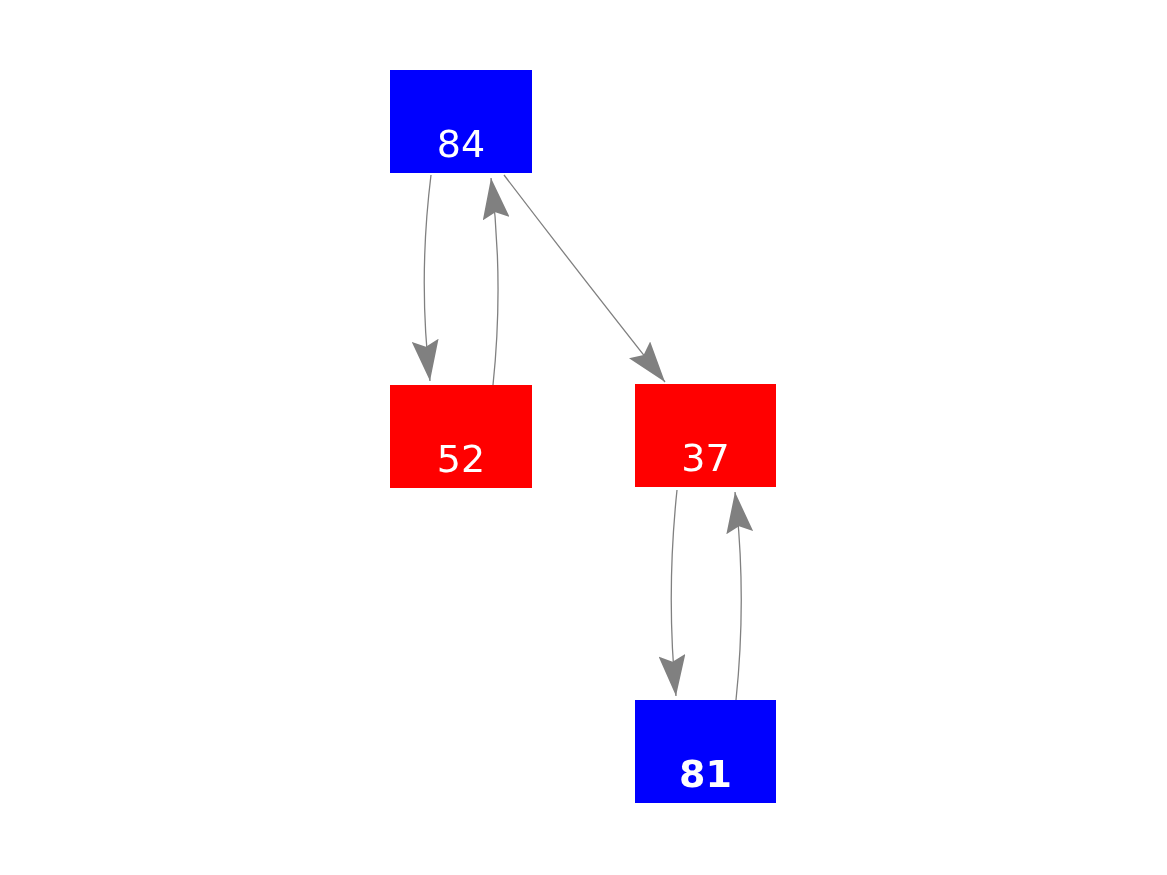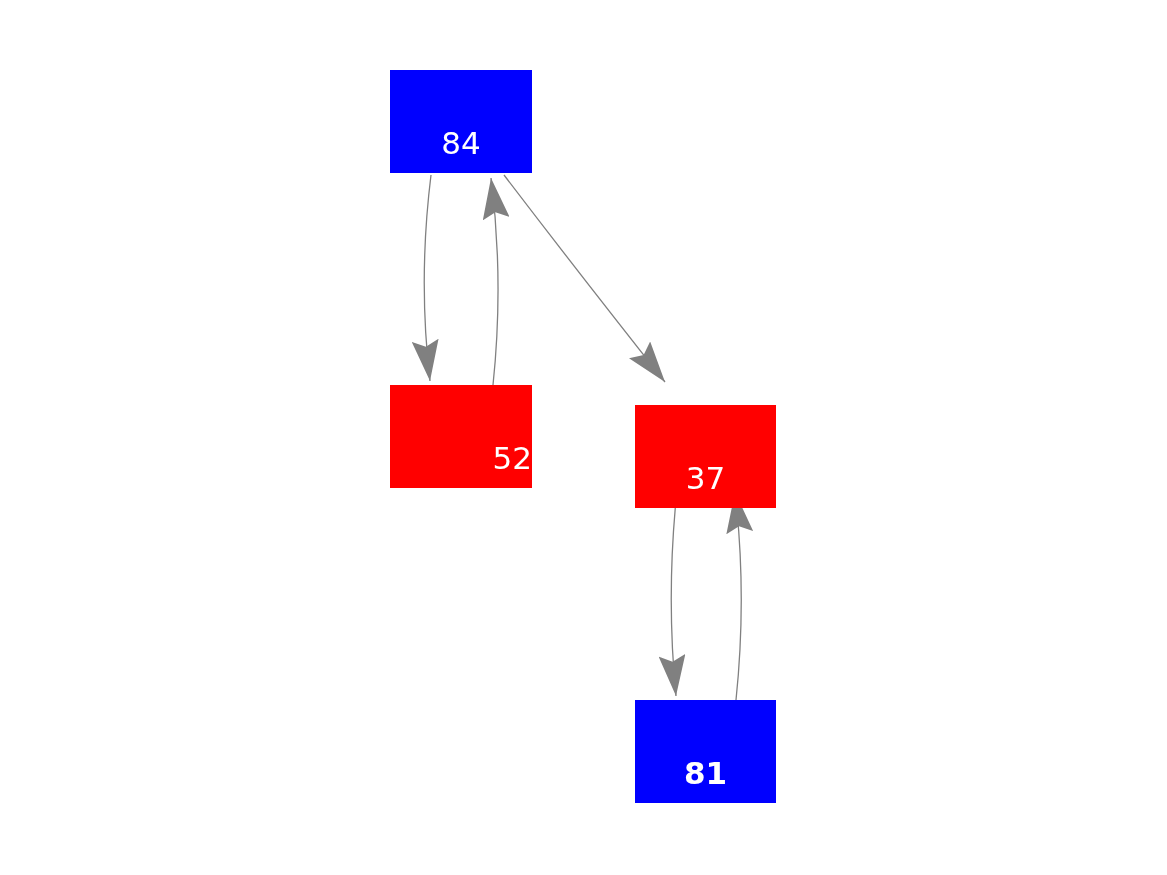--- a/index.html
+++ b/index.html
@@ -28,21 +28,21 @@
     stroke-width: 1.3px;
   }
   .node {
     position: absolute;
     display: flex;
     align-items: center;
     justify-content: center;
     box-sizing: border-box;
   }
   .node .node-label {
-    font-size: 31px;
+    font-size: 38px;
     line-height: 1;
     letter-spacing: 0px;
     margin-top: 44px;
   }
 </style>
 </head>
 <body>
 
 <div class="canvas">
 
@@ -57,23 +57,23 @@
         <path d="M 493,385 Q 504,280 491,178" class="edge" stroke="#808080" marker-end="url(#arrowhead)"></path>
         <path d="M 504,175 Q 578,272 665,382" class="edge" stroke="#808080" marker-end="url(#arrowhead)"></path>
         <path d="M 677,490 Q 666,595 676,696" class="edge" stroke="#808080" marker-end="url(#arrowhead)"></path>
         <path d="M 736,700 Q 747,595 735,492" class="edge" stroke="#808080" marker-end="url(#arrowhead)"></path>
       </g>
   </svg>
 
   <div class="node" style="left: 390px; top: 70px; width: 142px; height: 103px; background: rgb(0, 0, 255);">
     <span class="node-label" style="color: rgb(255, 255, 255);">84</span>
   </div>
-  <div class="node" style="left: 390px; top: 385px; width: 142px; height: 103px; background: rgb(255, 0, 0); justify-content: flex-end;">
+  <div class="node" style="left: 390px; top: 385px; width: 142px; height: 103px; background: rgb(255, 0, 0);">
     <span class="node-label" style="color: rgb(255, 255, 255);">52</span>
   </div>
-  <div class="node" style="left: 635px; top: 405px; width: 141px; height: 103px; background: rgb(255, 0, 0);">
+  <div class="node" style="left: 635px; top: 384px; width: 141px; height: 103px; background: rgb(255, 0, 0);">
     <span class="node-label" style="color: rgb(255, 255, 255);">37</span>
   </div>
   <div class="node" style="left: 635px; top: 700px; width: 141px; height: 103px; background: rgb(0, 0, 255);">
     <span class="node-label" style="color: rgb(255, 255, 255); font-weight: bold;">81</span>
   </div>
 
 </div>
 
 </body></html>

